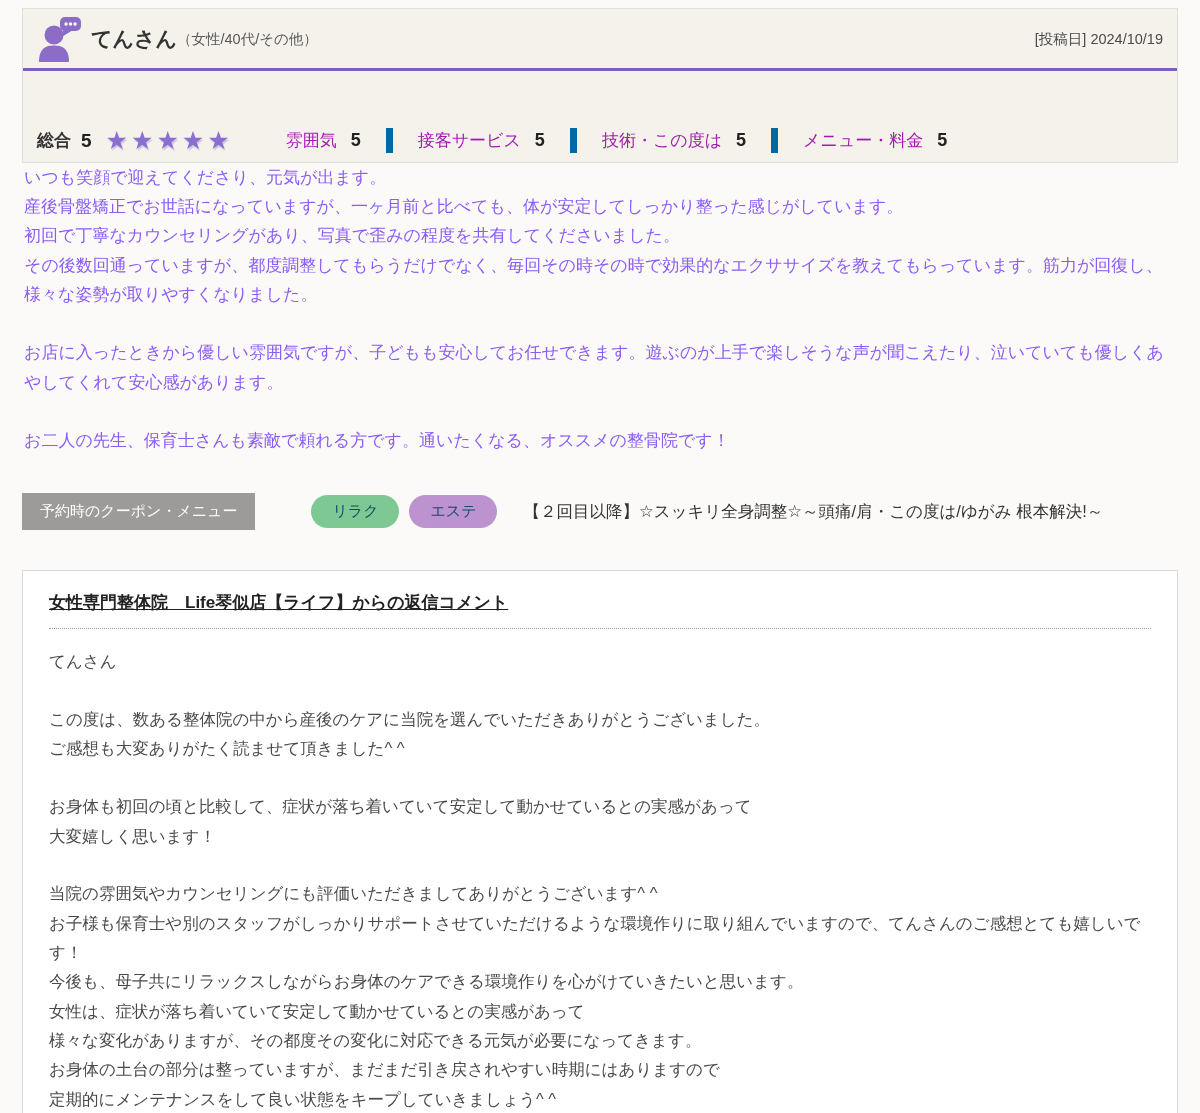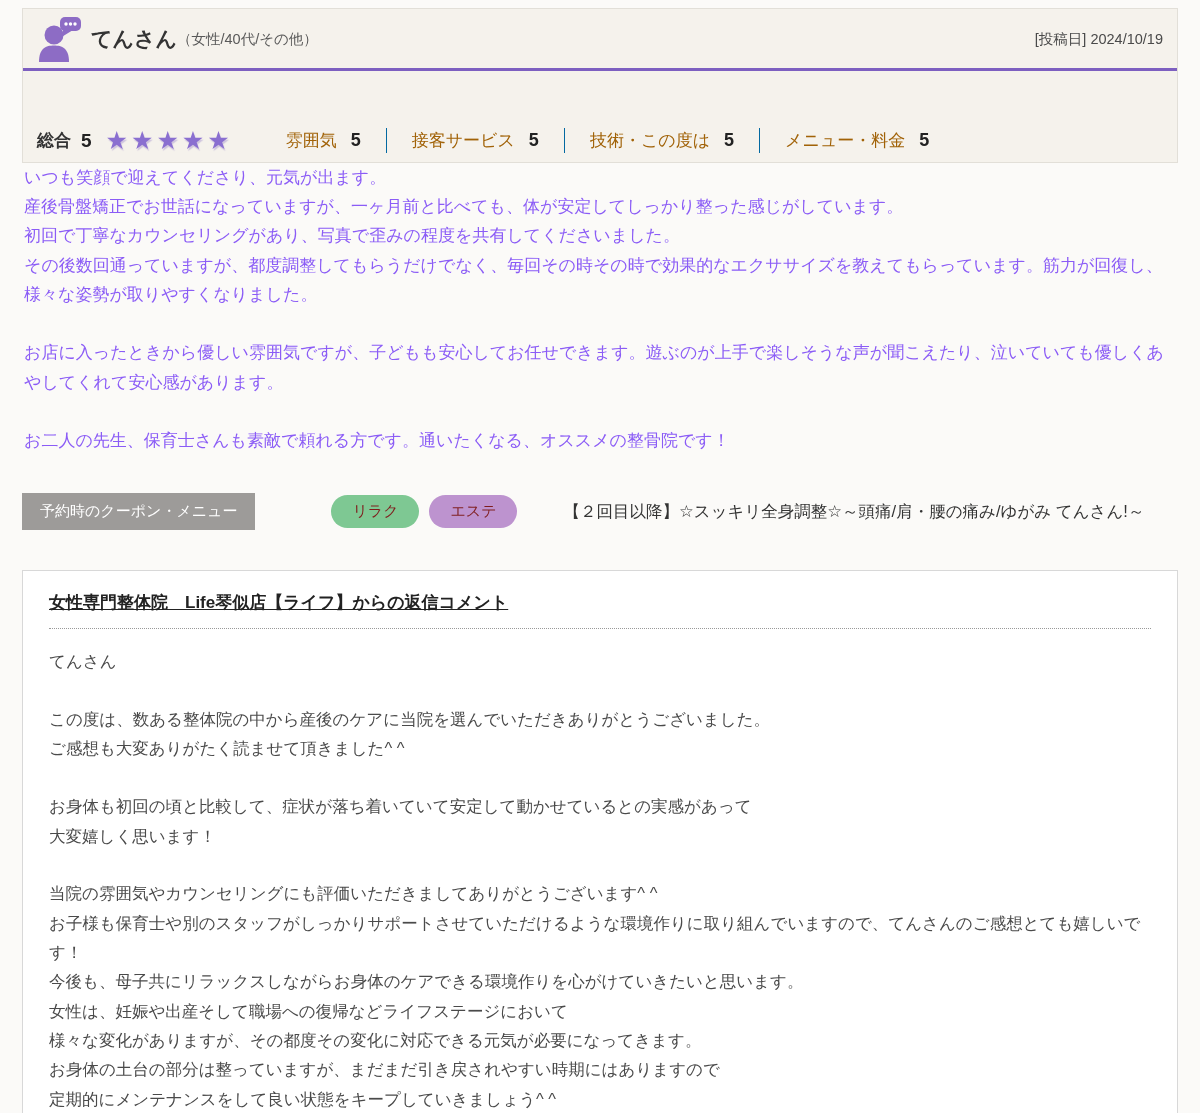--- a/index.html
+++ b/index.html
@@ -55,49 +55,48 @@
   .overall-value { font-weight: bold; color: #222; font-size: 19px; margin-left: 10px; }
   .stars {
     margin-left: 14px;
     font-size: 25px;
     letter-spacing: 3px;
     color: #8a6fd0;
     text-shadow: 1px 2px 1px rgba(160,140,205,0.45);
     line-height: 1;
   }
   .cats { display: flex; align-items: center; margin-left: 28px; }
-  .cat { display: flex; align-items: center; padding: 1px 25px; border-left: 1px solid #0369a1; }
+  .cat { display: flex; align-items: center; padding: 1px 25px; border-left: 7px solid #0369a1; }
   .cat:first-child { border-left: none; }
-  .cat-label { color: #a16207; }
+  .cat-label { color: #a21caf; }
   .cat-value { font-weight: bold; color: #222; font-size: 18px; margin-left: 14px; }
   
   .review-body {
     font-size: 17px;
     line-height: 1.72;
     color: #8b5cf6;
     padding-left: 2px;
   }
   .line { min-height: 1.72em; white-space: pre-wrap; }
   
   .coupon-row {
     display: flex;
     align-items: center;
     margin-top: 38px;
-    gap: 20px;
   }
   .coupon-label {
     background: #9d9b99;
     color: #fff;
     font-size: 15px;
     padding: 9px 18px;
     flex: 0 0 auto;
   }
   .tags { display: flex; align-items: center; gap: 10px; margin-left: 56px; }
   .tag {
-    color: #7f1d1d;
+    color: #0c4a6e;
     font-size: 15px;
     padding: 7px 16px;
     width: 88px;
     text-align: center;
     border-radius: 17px;
   }
   .coupon-title {
     margin-left: 26px;
     font-size: 16.5px;
     color: #333;
@@ -187,38 +186,38 @@
   <div class="coupon-row">
     <span class="coupon-label">予約時のクーポン・メニュー</span>
     <div class="tags">
         <span class="tag" style="background: rgb(126, 200, 147);">
         <span>リラク</span>
       </span>
         <span class="tag" style="background: rgb(189, 147, 207);">
         <span>エステ</span>
       </span>
       </div>
-    <span class="coupon-title">【２回目以降】☆スッキリ全身調整☆～頭痛/肩・腰の痛み/ゆがみ てんさん!～</span>
+    <span class="coupon-title">【２回目以降】☆スッキリ全身調整☆～頭痛/肩・この度は/ゆがみ 根本解決!～</span>
   </div>
 
   <div class="reply-box">
     <div class="reply-title">女性専門整体院　Life琴似店【ライフ】からの返信コメント</div>
     <div class="reply-body">
         <div class="line">てんさん</div>
         <div class="line"></div>
         <div class="line">この度は、数ある整体院の中から産後のケアに当院を選んでいただきありがとうございました。</div>
         <div class="line">ご感想も大変ありがたく読ませて頂きました^ ^</div>
         <div class="line"></div>
         <div class="line">お身体も初回の頃と比較して、症状が落ち着いていて安定して動かせているとの実感があって</div>
         <div class="line">大変嬉しく思います！</div>
         <div class="line"></div>
         <div class="line">当院の雰囲気やカウンセリングにも評価いただきましてありがとうございます^ ^</div>
         <div class="line">お子様も保育士や別のスタッフがしっかりサポートさせていただけるような環境作りに取り組んでいますので、てんさんのご感想とても嬉しいです！</div>
         <div class="line">今後も、母子共にリラックスしながらお身体のケアできる環境作りを心がけていきたいと思います。</div>
-        <div class="line">女性は、妊娠や出産そして職場への復帰などライフステージにおいて</div>
+        <div class="line">女性は、症状が落ち着いていて安定して動かせているとの実感があって</div>
         <div class="line">様々な変化がありますが、その都度その変化に対応できる元気が必要になってきます。</div>
         <div class="line">お身体の土台の部分は整っていますが、まだまだ引き戻されやすい時期にはありますので</div>
         <div class="line">定期的にメンテナンスをして良い状態をキープしていきましょう^ ^</div>
         <div class="line"></div>
       </div>
   </div>
 
 </div>
 
 </body></html>

